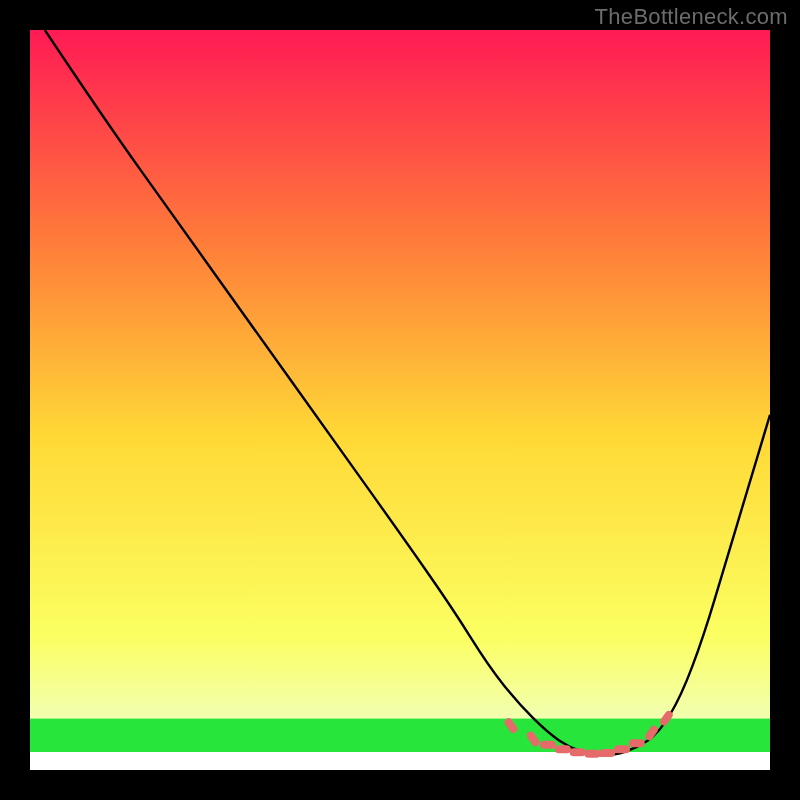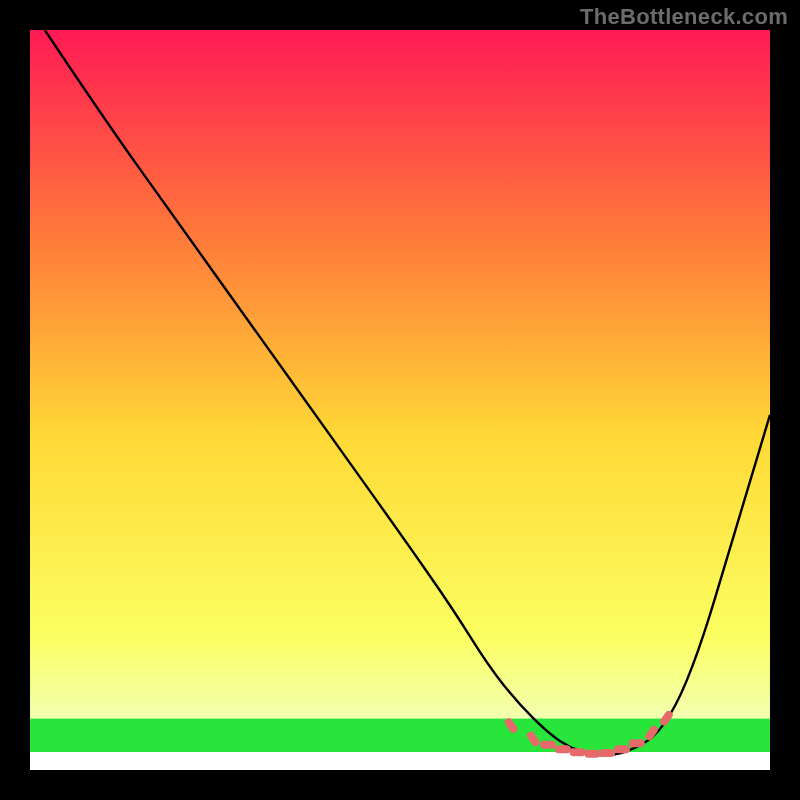--- a/index.html
+++ b/index.html
@@ -15,21 +15,21 @@
     position: relative;
     width: 800px;
     height: 800px;
     background: #000;
   }
   .attribution {
     position: absolute;
     top: 4px;
     right: 12px;
     font-size: 22px;
-    font-weight: 700;
+    font-weight: 400;
     color: #6c6c6c;
     letter-spacing: 0.3px;
     z-index: 5;
   }
   .plot-wrap {
     position: absolute;
     left: 30px;
     top: 30px;
     width: 740px;
     height: 740px;

